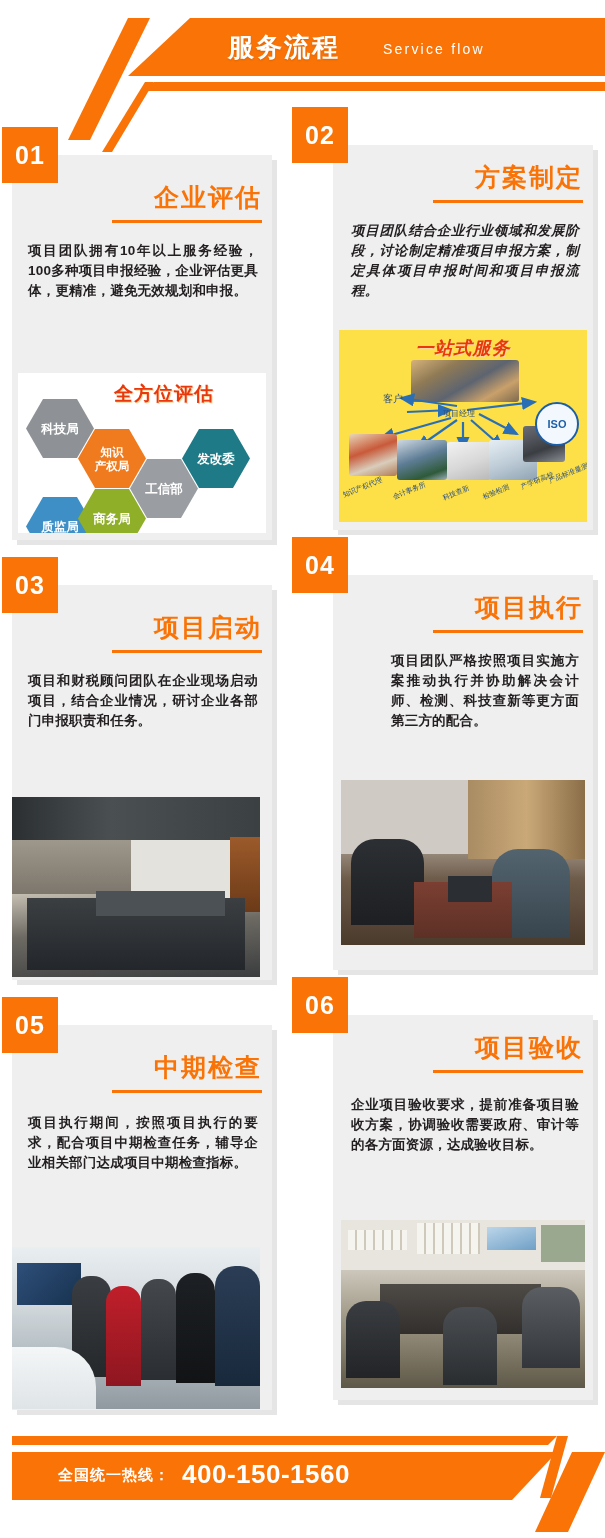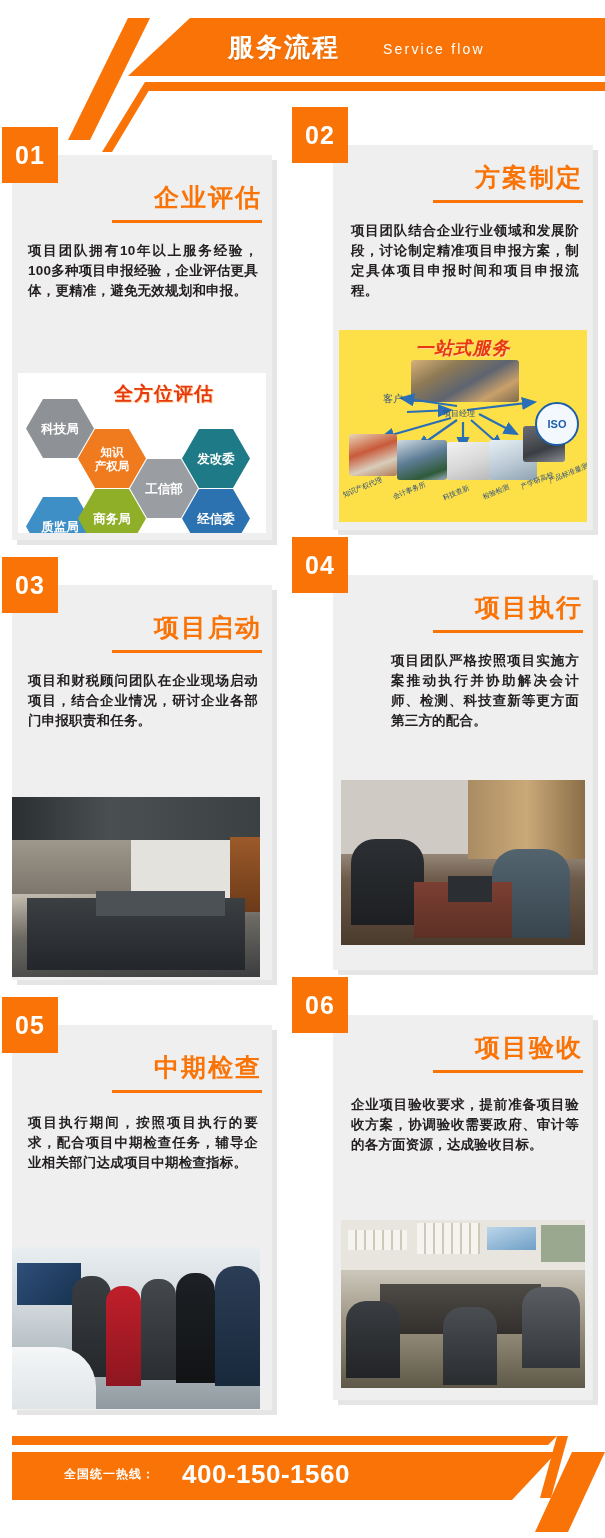--- a/index.html
+++ b/index.html
@@ -171,21 +171,21 @@
     background: #F97306;
     clip-path: polygon(0 0, 545px 0, 500px 48px, 0 48px);
   }
   .footer-bar-tail {
     position: absolute; left: 535px; top: 22px;
     width: 70px; height: 80px; background: #F97306;
     clip-path: polygon(37px 0, 70px 0, 33px 80px, 0 80px);
   }
   .footer-label {
     position: absolute; left: 58px; top: 36px;
-    color: #fff; font-size: 12px; font-weight: bold; letter-spacing: 1px; margin-left: 6px;
+    color: #fff; font-size: 15px; font-weight: bold; letter-spacing: 1px;
   }
   .footer-phone {
     position: absolute; left: 182px; top: 29px;
     color: #fff; font-size: 26px; font-weight: bold; letter-spacing: 0.5px;
   }
 </style>
 </head>
 <body>
 
 <div class="header">
@@ -220,34 +220,31 @@
         </div>
       <div class="hex" style="left:112px;top:86px; background:#9A9EA2;">
           <span>工信部</span>
         </div>
       <div class="hex" style="left:164px;top:56px; background:#1E7A86;">
           <span>发改委</span>
         </div>
       <div class="hex" style="left:60px; top:116px;background:#8FAF29;">
           <span>商务局</span>
         </div>
-      <div class="hex" style="left:164px;top:116px;background:#2C72B0;">
-          <span>经信委</span>
-        </div>
     </div>
   </div>
 </div>
 
 <div class="card card-right" id="card1" style="top:145px; height:385px;">
   <div class="badge badge-right">02</div>
   <div style="padding:16px 0 0 0;">
     <div class="card-title">方案制定</div>
     <div class="title-rule" style="width:150px;"></div>
   </div>
-  <div class="card-body" style="margin:18px 14px 12px 18px;">项目团队结合企业行业领域和发展阶段，讨论制定精准项目申报方案，制定具体项目申报时间和项目申报流程。</div>
+  <div class="card-body" style="margin:18px 14px 12px 18px;font-style:italic;">项目团队结合企业行业领域和发展阶段，讨论制定精准项目申报方案，制定具体项目申报时间和项目申报流程。</div>
 
   <div class="illus" style="left:6px; top:185px; width:248px; height:192px;">
     <div class="svc">
       <div class="svc-title">一站式服务</div>
 
       <div class="svc-photo" style="left:72px; top:30px; width:108px; height:42px;
                   background:linear-gradient(150deg,#d6b27a 0%,#8f7a55 28%,#5d6470 55%,#c9a06a 78%,#7d6a4e 100%);"></div>
 
       <svg width="248" height="192" style="position:absolute;left:0;top:0">
         <defs>

